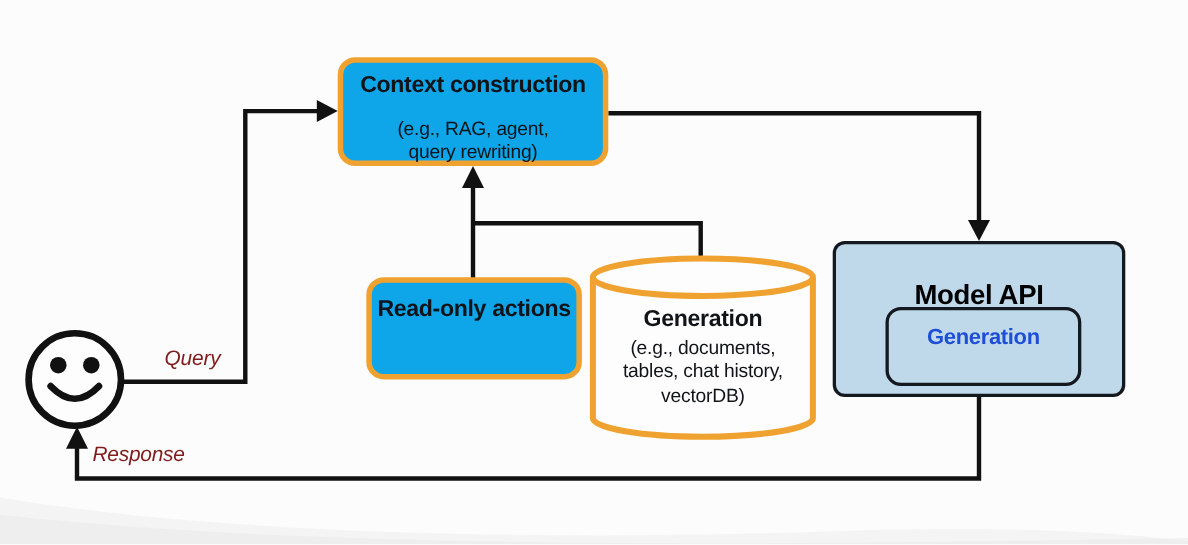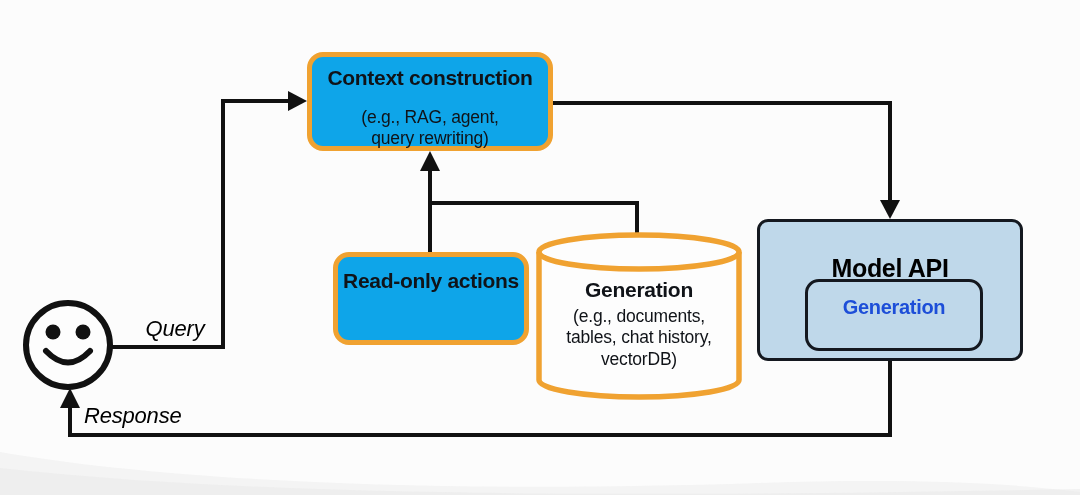--- a/index.html
+++ b/index.html
@@ -72,23 +72,23 @@
     border:3px solid #14181f;
     border-radius:14px;
     font-weight:bold;font-size:20px;letter-spacing:-0.3px;color:#1d4ed8;
     line-height:50px;
   }
 
   
   .edge-label{
     position:absolute;
     font-style:italic;
-    font-size:22px;
+    font-size:19px;
     letter-spacing:-0.2px;
-    color:#000000;
+    color:#7f1d1d;
   }
   #query-label{left:138px;top:316px;width:74px;text-align:center;}
   #response-label{left:84px;top:403px;width:100px;text-align:left;}
 
   #smiley-svg{position:absolute;left:20px;top:297px;}
 </style>
 </head>
 <body>
 
 <div id="canvas">

